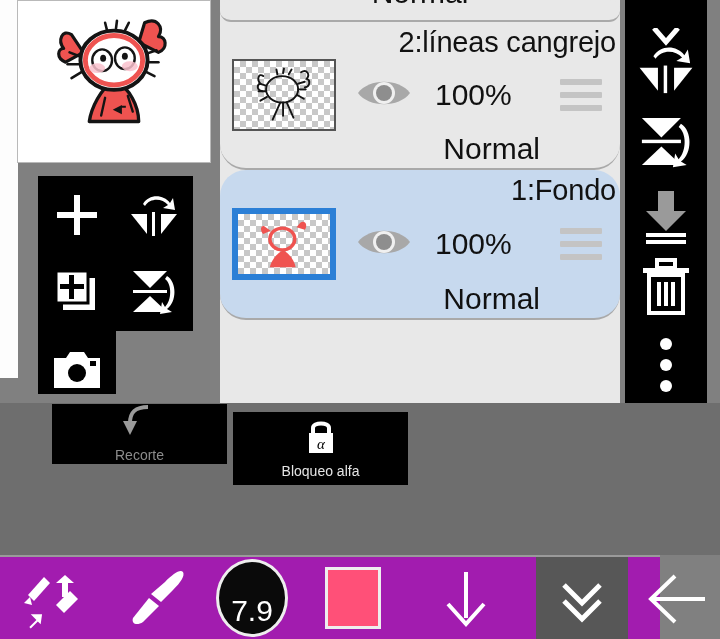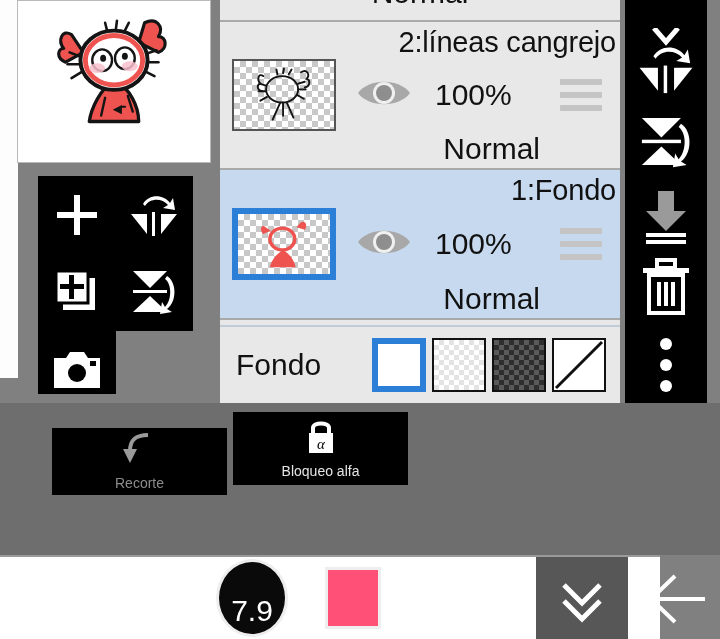--- a/index.html
+++ b/index.html
@@ -42,20 +42,21 @@
 
   
   .layers-panel {
     position: absolute; left: 220px; top: 0; width: 400px; height: 403px;
     background: #e8e8e8;
     overflow: hidden;
   }
   .layer-row {
     position: relative; width: 400px; background: #e8e8e8;
     border-bottom: 2px solid #a9a9a9;
+    border-radius: 26px;
   }
   .layer-row.selected { background: #c7d9ee; }
   .layer-row.partial { height: 22px; }
   .layer-thumb {
     position: absolute; left: 12px; top: 50%; transform: translateY(-50%);
     width: 104px; height: 72px;
     border: 2px solid #555;
     background-image:
       linear-gradient(45deg, #c8c8c8 25%, transparent 25%, transparent 75%, #c8c8c8 75%),
       linear-gradient(45deg, #c8c8c8 25%, transparent 25%, transparent 75%, #c8c8c8 75%);
@@ -142,21 +143,21 @@
     position: absolute; background: #000;
     display: flex; flex-direction: column; align-items: center; justify-content: center;
   }
   .ctrl-btn .ico { margin-bottom: 4px; }
   .ctrl-btn .lbl { font-size: 14px; color: #e5e5e5; }
   .ctrl-btn.disabled .lbl { color: #8c8c8c; }
 
   
   .bottombar {
     position: absolute; left: 0; top: 555px; width: 660px; height: 84px;
-    background: #ffffff; border-top: 2px solid #9a9a9a;
+    background: #a21caf; border-top: 2px solid #9a9a9a;
   }
   .bb-btn {
     position: absolute; top: 0; height: 84px;
     display: flex; align-items: center; justify-content: center;
   }
   .bb-btn.active { background: #575757; }
   .bb-size {
     position: absolute; top: 50%; transform: translateY(-50%);
     width: 72px; height: 78px; border-radius: 50%;
     background: #0a0a0a; border: 3px solid #eee;
@@ -325,33 +326,20 @@
       </div>
       <div class="layer-opacity">100%</div>
       <div class="layer-handle">
         <i></i>
         <i></i>
         <i></i>
       </div>
       <div class="layer-blend">Normal</div>
     </div>
 
-    <div class="fondo-row">
-      <div class="fondo-label">Fondo</div>
-      <div class="fondo-swatches">
-        <div class="fondo-sw active"></div>
-        <div class="fondo-sw light"></div>
-        <div class="fondo-sw dark"></div>
-        <div class="fondo-sw none">
-          <svg width="50" height="50" viewBox="0 0 50 50">
-            <line x1="2" y1="48" x2="48" y2="2" stroke="#111" stroke-width="3"></line>
-          </svg>
-        </div>
-      </div>
-    </div>
   </div>
 
   <div class="right-toolbar">
     <div class="rt-btn" style="top:0">
       <svg width="30" height="18" viewBox="0 0 30 18">
         <path d="M3 0 L15 14 L27 0" fill="none" stroke="#fff" stroke-width="5"></path>
       </svg>
     </div>
 
     <div class="rt-btn" style="top:32px">
@@ -396,21 +384,21 @@
       <svg width="14" height="56" viewBox="0 0 14 56">
         <circle cx="7" cy="7" r="6" fill="#fff"></circle>
         <circle cx="7" cy="28" r="6" fill="#fff"></circle>
         <circle cx="7" cy="49" r="6" fill="#fff"></circle>
       </svg>
     </div>
   </div>
 
   <div class="controls">
 
-    <div class="ctrl-btn disabled" style="left:52px;top:25px;width:175px;height:67px">
+    <div class="ctrl-btn disabled" style="left:52px;top:1px;width:175px;height:60px">
       <span class="ico">
         <svg width="36" height="34" viewBox="0 0 36 34">
           <path d="M26 2 C12 2 8 8 8 18" fill="none" stroke="#9a9a9a" stroke-width="4"></path>
           <path d="M1 16 L15 16 L8 30 Z" fill="#9a9a9a"></path>
         </svg>
       </span>
       <span class="lbl">Recorte</span>
     </div>
 
     <div class="ctrl-btn" style="left:233px;top:9px;width:175px;height:73px">

